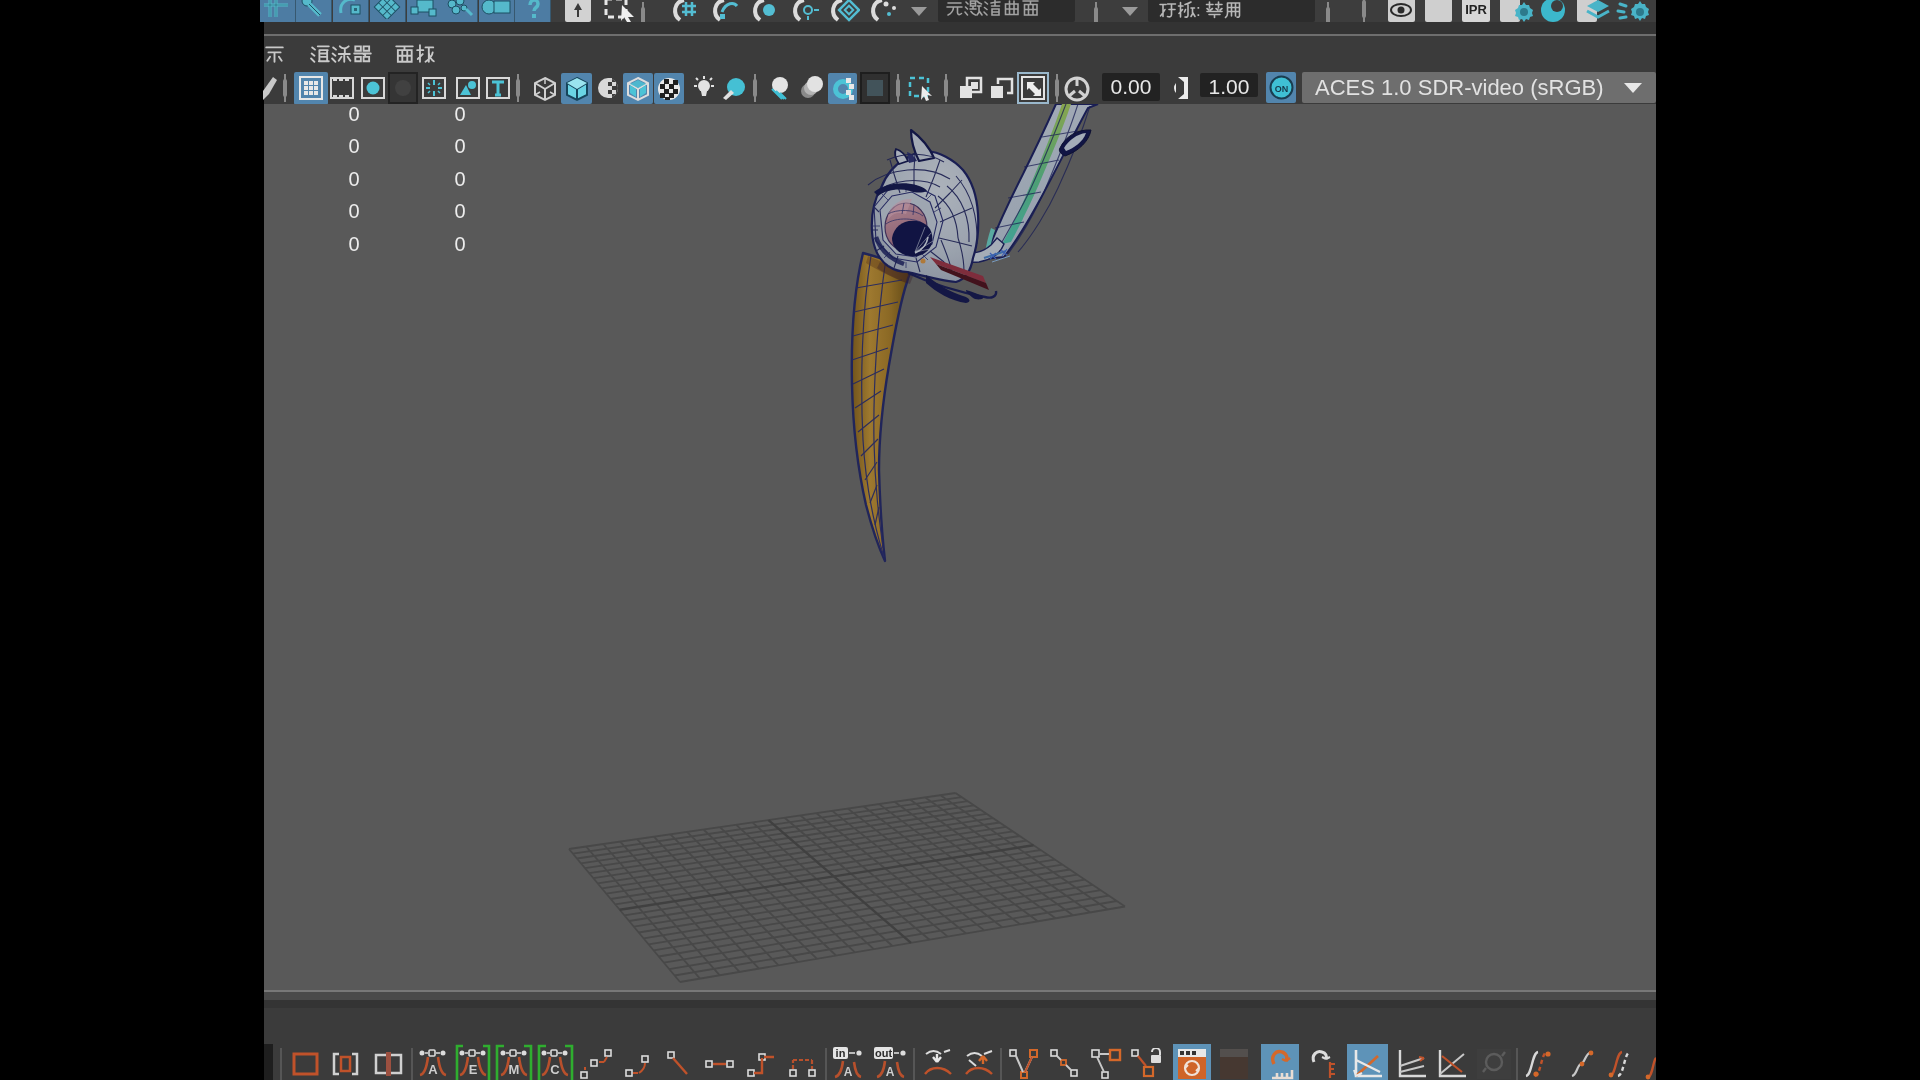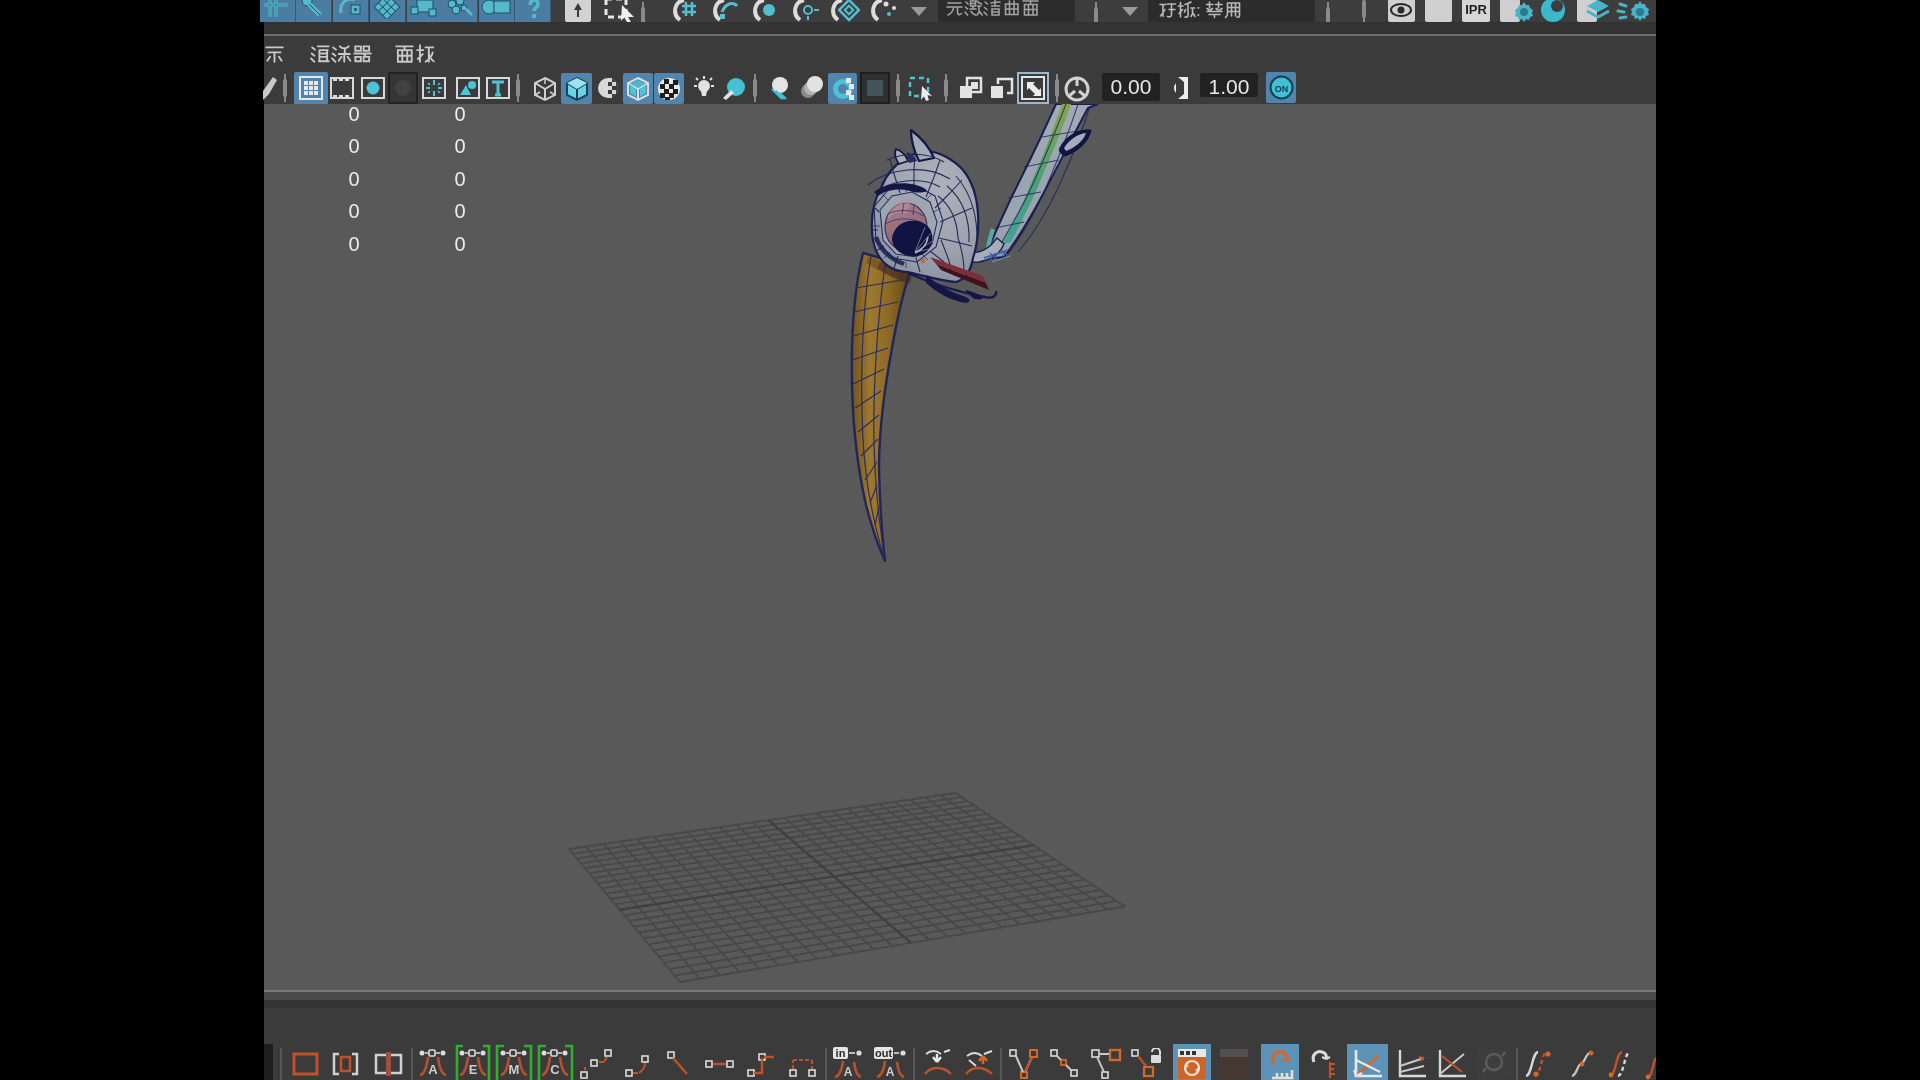--- a/index.html
+++ b/index.html
@@ -353,20 +353,23 @@
 <div class="fld" style="left:838px;top:1px;width:58px;height:28px;line-height:28px;font-size:21px">0.00</div>
 <div class="abs" style="left:906px;top:3px"><svg width="24" height="26">
             <path d="M8 2h10v22H8l6-5v-12Z" fill="#ececec"></path>
             <path d="M6 8a8 8 0 000 10Z" fill="#ececec"></path>
           </svg></div>
 <div class="fld" style="left:936px;top:1px;width:58px;height:24px;line-height:28px;font-size:21px">1.00</div>
 <div class="abs" style="left:1002px;top:0px;width:30px;height:31px;background:#5285ad;border-radius:2px"></div>
 <div class="abs" style="left:1005px;top:3px"><svg width="25" height="25">
             <circle cx="12.5" cy="12.5" r="11" fill="#3fc0d4" stroke="#1a3d50" stroke-width="2"></circle>
             <text x="12.5" y="17" font-size="9" font-weight="bold" text-anchor="middle" fill="#15384a" font-family="Liberation Sans">ON</text>
+          </svg></div>
+<div class="abs" style="left:1038px;top:0px;width:354px;height:31px;background:#6e6e6e;border-radius:2px;color:#e2e2e2;font-size:22px;line-height:31px;padding-left:13px">ACES 1.0 SDR-video (sRGB)<svg width="22" height="14" style="position:absolute;right:12px;top:9px">
+            <path d="M2 2h18l-9 10Z" fill="#e8e8e8"></path>
           </svg></div>
 </div>
 
 <div id="vp">
 <div class="hud" style="left:70px;top:-1px">0</div>
         <div class="hud" style="left:176px;top:-1px">0</div>
 <div class="hud" style="left:70px;top:31px">0</div>
         <div class="hud" style="left:176px;top:31px">0</div>
 <div class="hud" style="left:70px;top:64px">0</div>
         <div class="hud" style="left:176px;top:64px">0</div>

